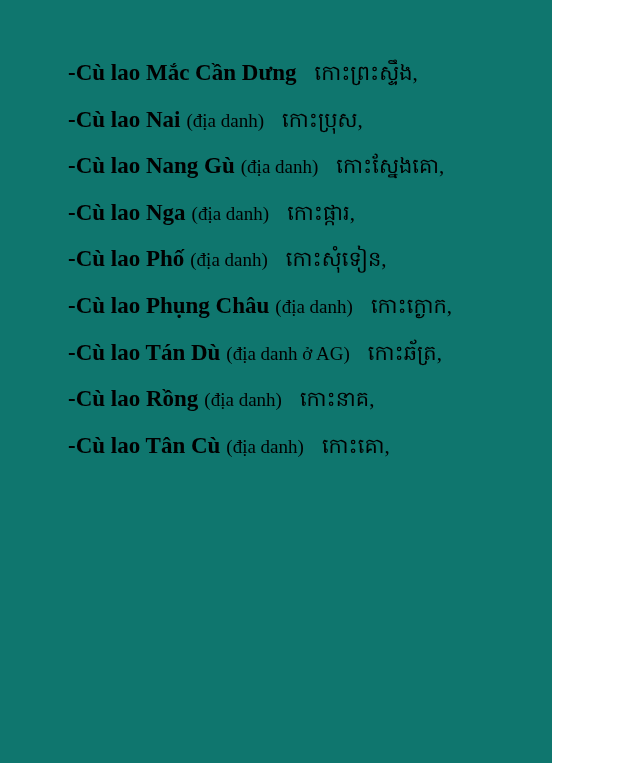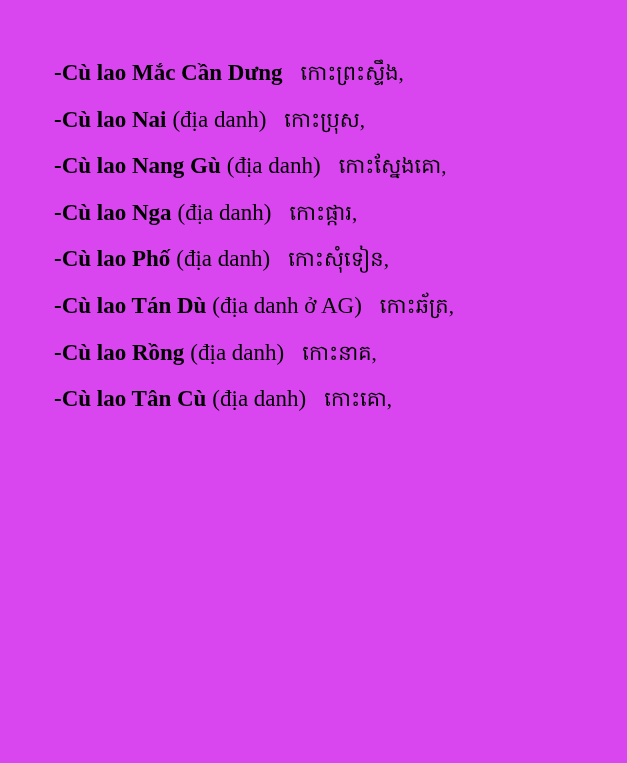--- a/index.html
+++ b/index.html
@@ -2,39 +2,39 @@
 <html><head>
 <meta charset="utf-8">
 <style>
   * { margin: 0; padding: 0; box-sizing: border-box; }
   html, body {
     background: #ffffff;
     font-family: "Liberation Serif", "DejaVu Serif", serif;
   }
   .page {
     position: relative;
-    width: 627px;
+    width: 552px;
     height: 763px;
-    background: #d946ef;
+    background: #0f766e;
     overflow: hidden;
-    padding: 50px 30px 0 54px;
+    padding: 50px 30px 0 68px;
   }
   .entry {
     height: 46.6px;
     line-height: 46.6px;
     white-space: nowrap;
     color: #000000;
   }
   .headword {
     font-weight: bold;
     font-size: 23px;
     color: #000000;
   }
   .note {
-    font-size: 23px;
+    font-size: 19px;
     font-weight: normal;
     color: #000000;
     margin-left: 2px;
   }
   .translation {
     font-size: 21px;
     font-weight: normal;
     color: #000000;
     margin-left: 14px;
   }
@@ -71,20 +71,25 @@
       </div>
 
 
       <div class="entry">
         <span class="headword">-Cù lao Phố</span>
         <span class="note">(địa danh)</span>
         <span class="translation">កោះសុំទៀន,</span>
       </div>
 
 
+      <div class="entry">
+        <span class="headword">-Cù lao Phụng Châu</span>
+        <span class="note">(địa danh)</span>
+        <span class="translation">កោះក្ងោក,</span>
+      </div>
 
 
 
       <div class="entry">
         <span class="headword">-Cù lao Tán Dù</span>
         <span class="note">(địa danh ở AG)</span>
         <span class="translation">កោះឆ័ត្រ,</span>
       </div>
 
       <div class="entry">

